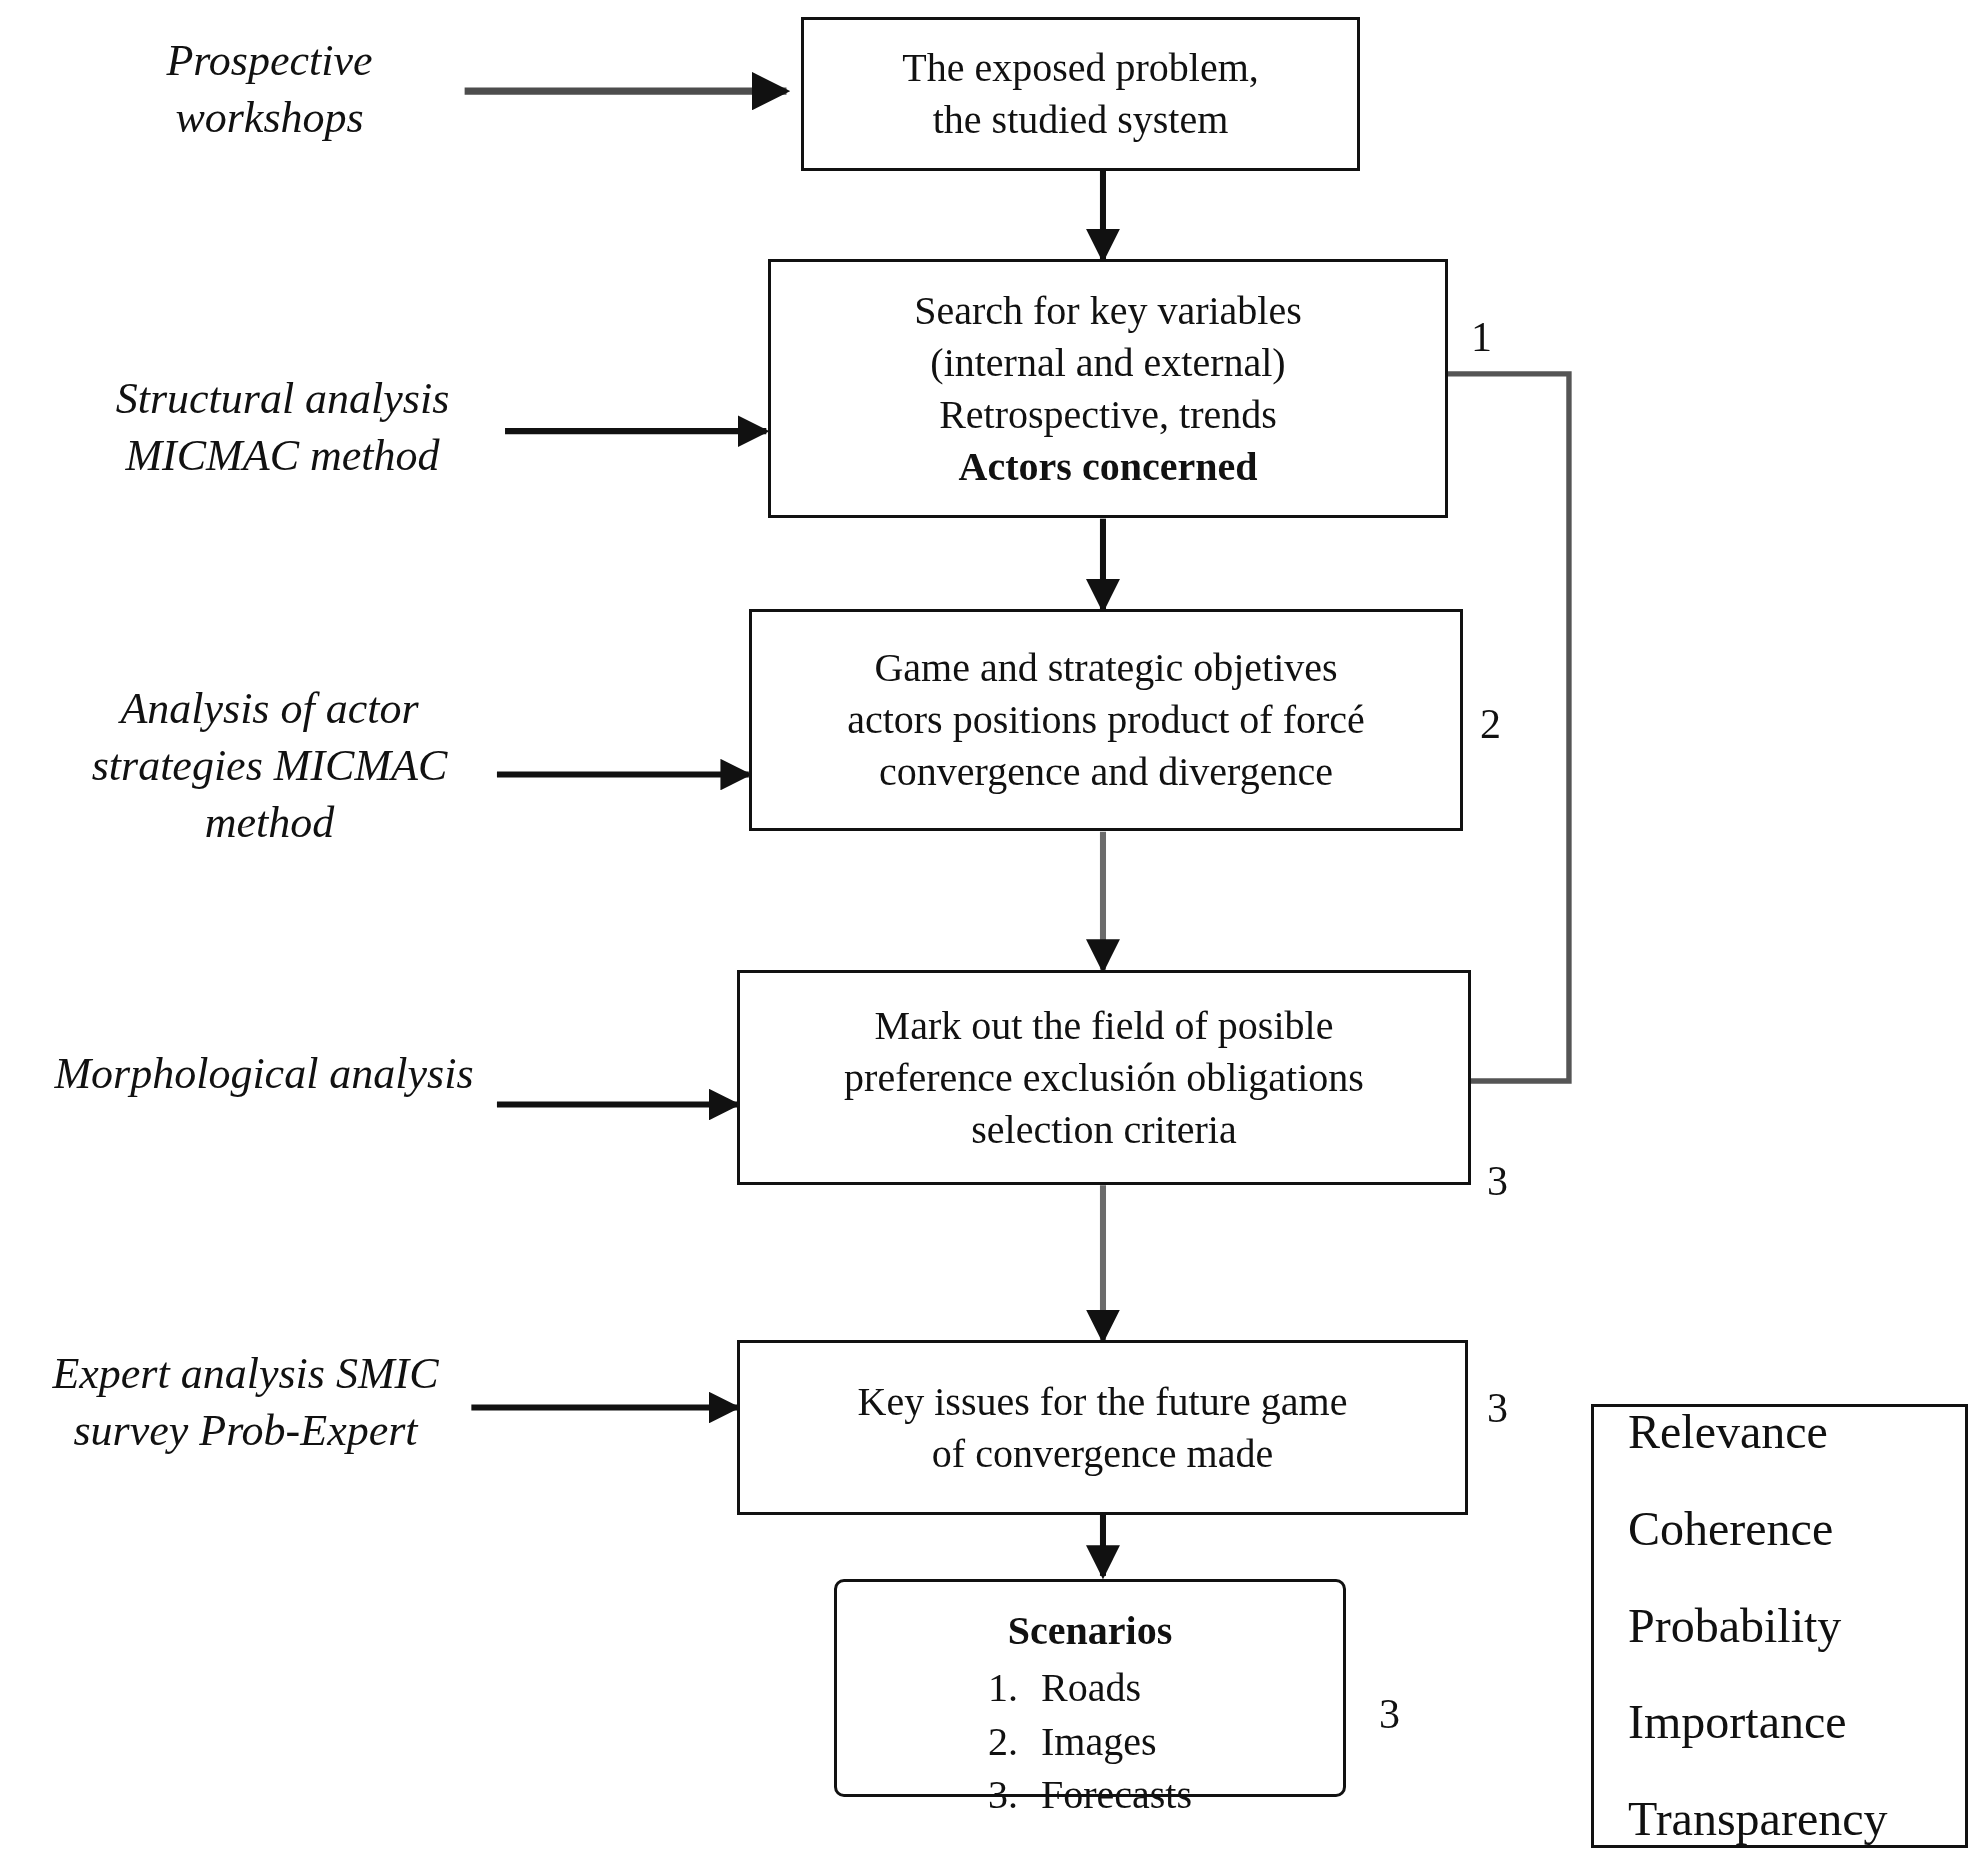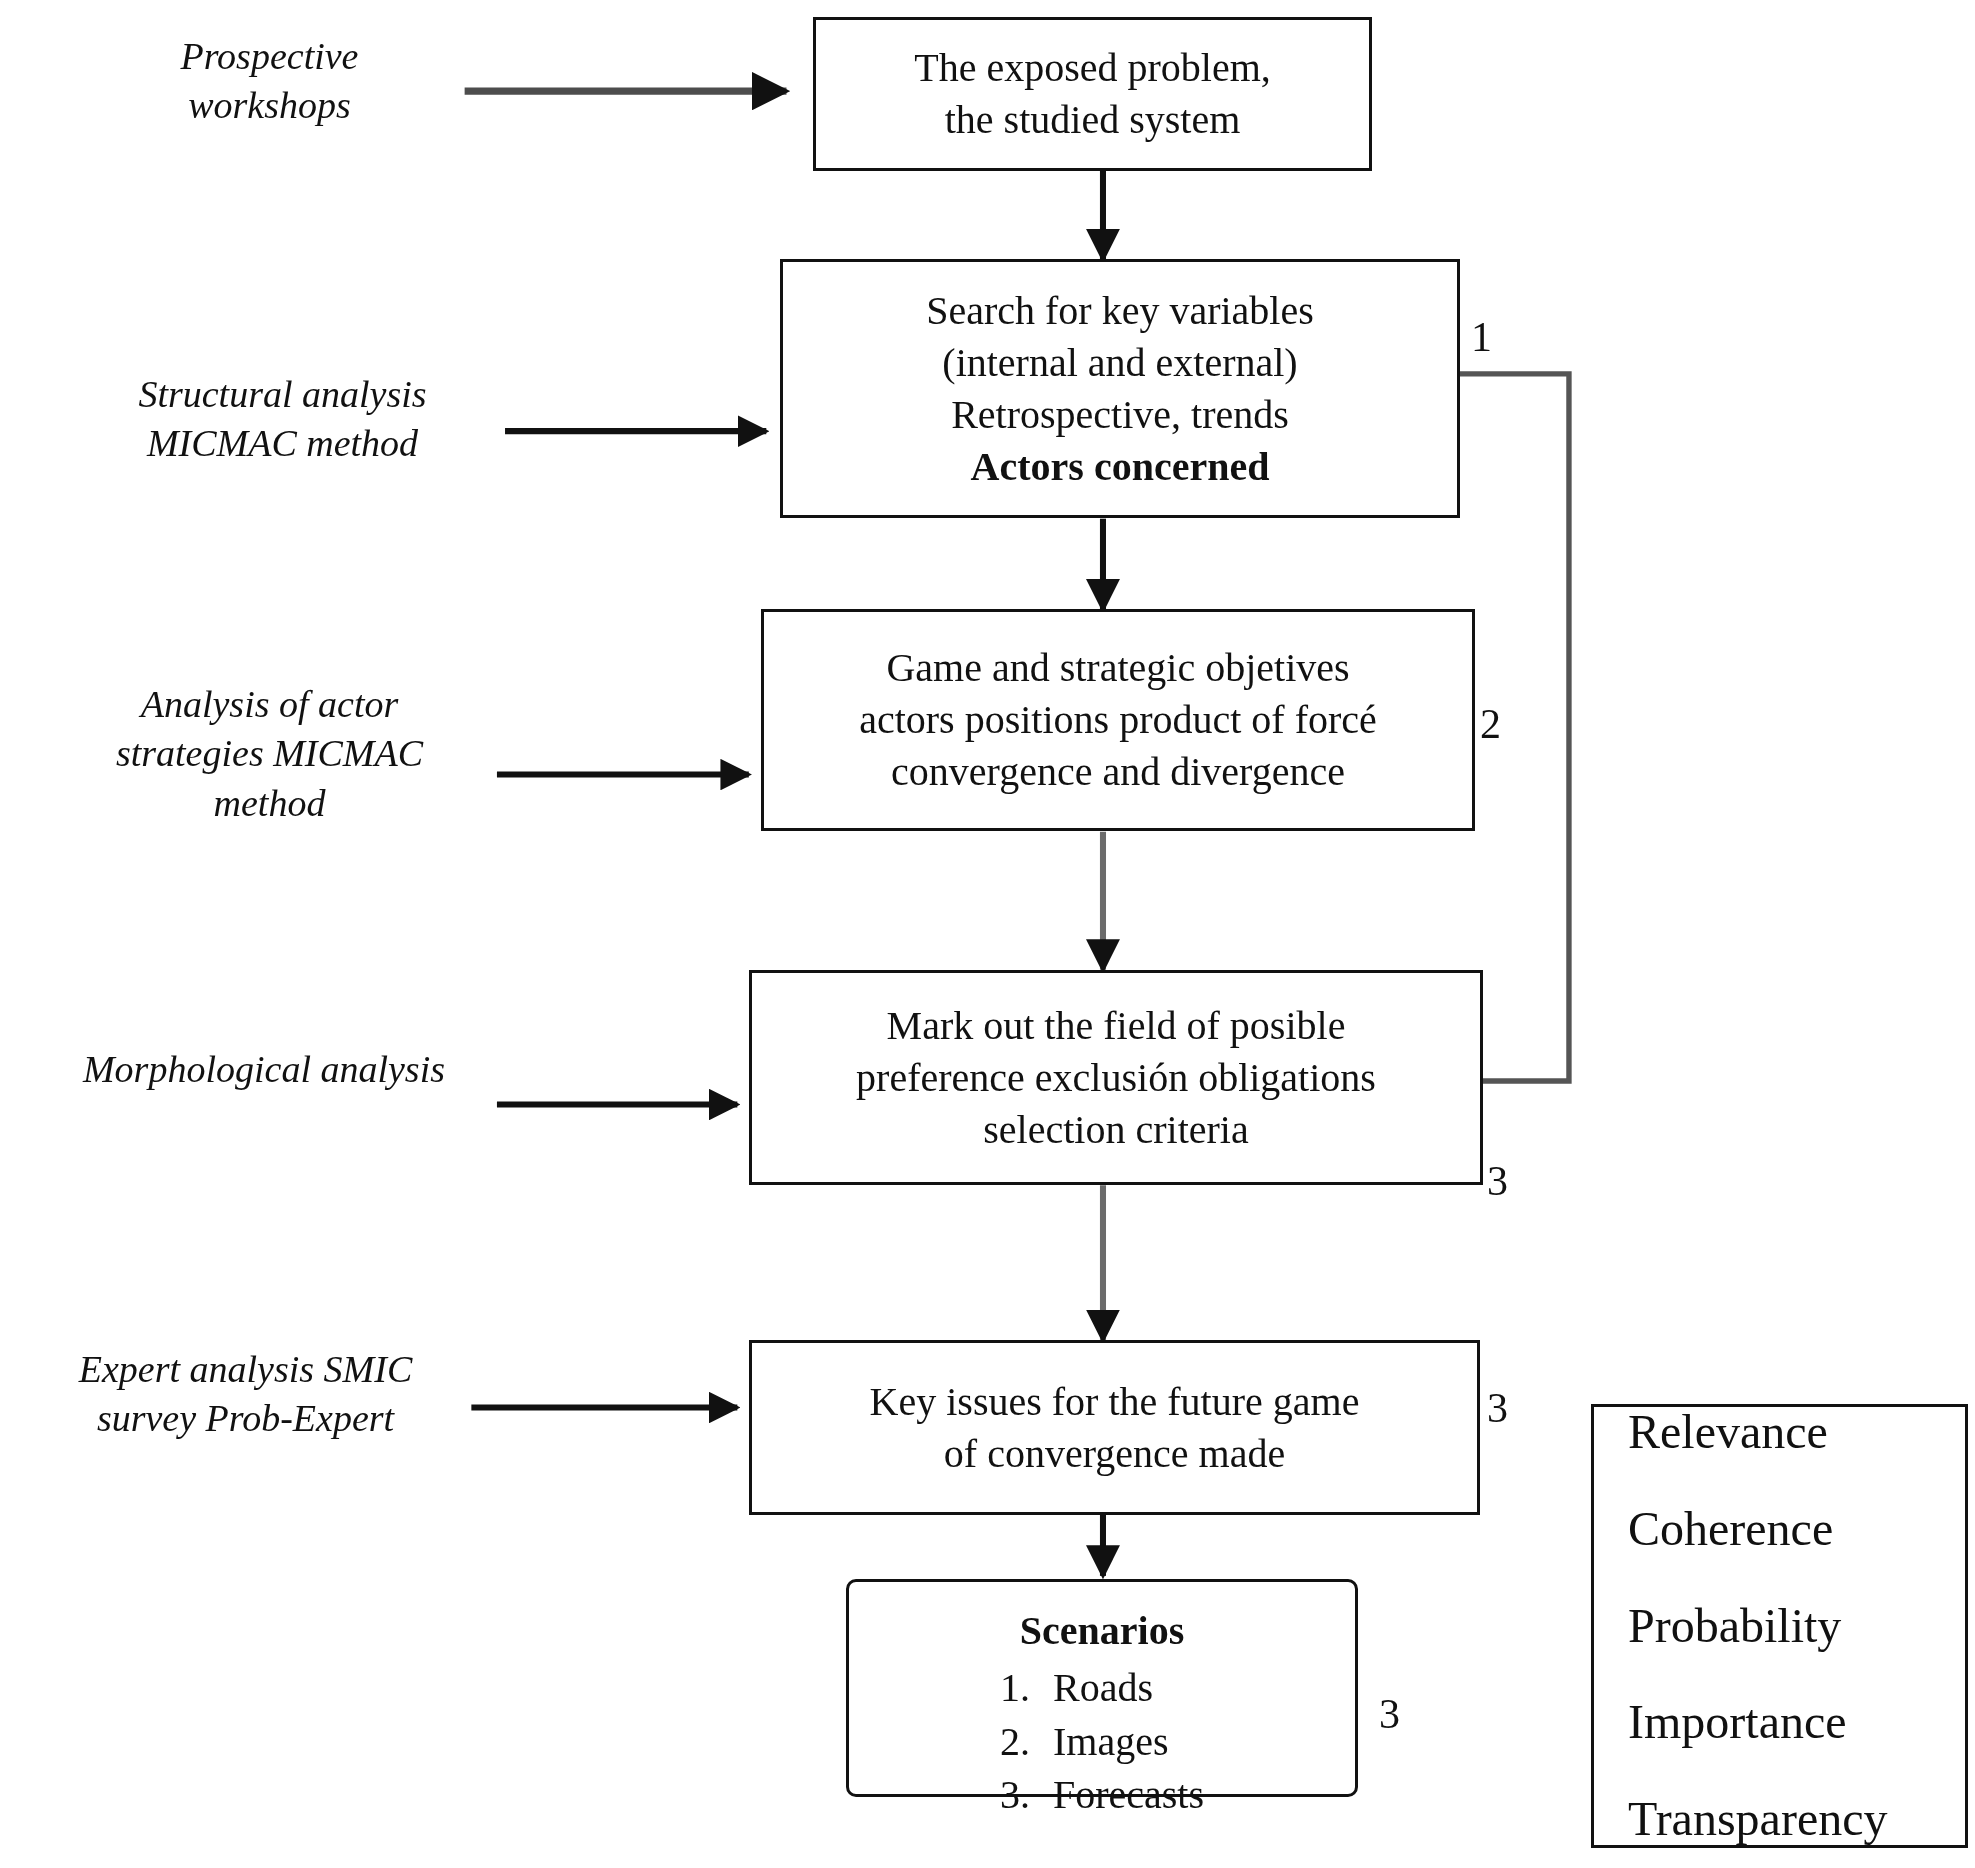--- a/index.html
+++ b/index.html
@@ -14,30 +14,29 @@
     position:absolute;
     border:3.4px solid #111;
     background:#fff;
     box-sizing:border-box;
     display:flex;flex-direction:column;
     align-items:center;justify-content:center;
     text-align:center;
     line-height:1.30;
     font-size:40px;
     padding:18px 12px;
-    margin-left:12px;
   }
   .box .ln{display:block;white-space:nowrap;}
   .box .ln.bold{font-weight:bold;}
 
   
   .side-label{
     position:absolute;
     font-style:italic;
-    font-size:38px;
+    font-size:44px;
     line-height:1.30;
     text-align:center;
     color:#111;
     white-space:nowrap;
   }
   .side-label .ln{display:block;}
 
   
   .num{
     position:absolute;

